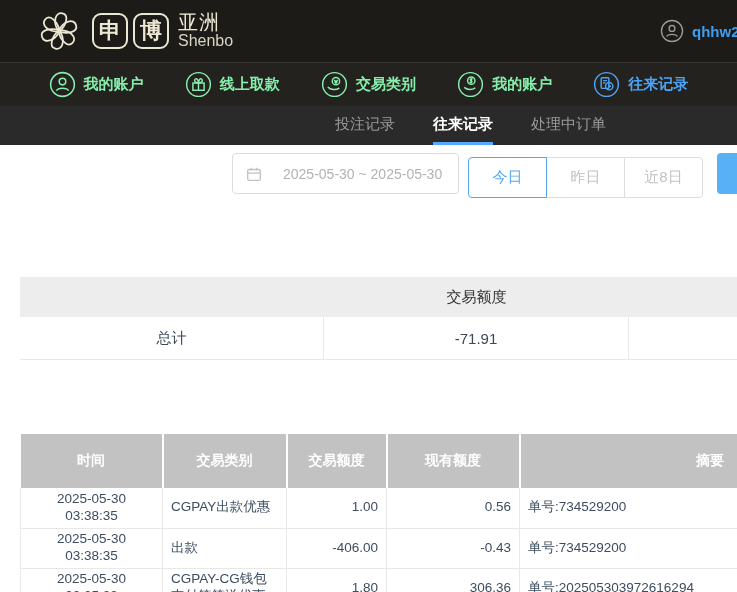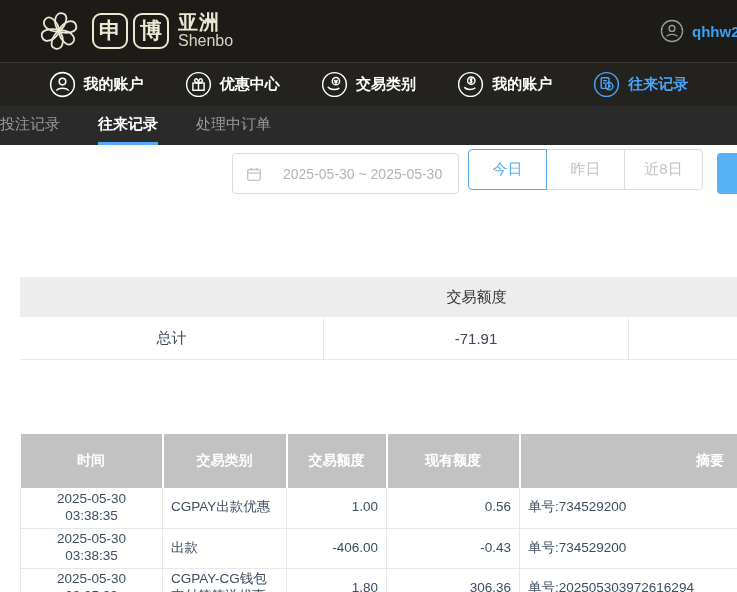--- a/index.html
+++ b/index.html
@@ -7,55 +7,55 @@
     font-family:"Liberation Sans","DejaVu Sans",sans-serif; }
 
   
   .topbar { height:62px; background:#1d1b18; display:flex; align-items:center;
     padding-left:36px; position:relative; }
   .flower { color:#ece8d4; margin-right:10px; display:flex; align-items:center; }
   .logo-box { width:36px; height:36px; border:2px solid #ece8d4; border-radius:9px;
     color:#ece8d4; font-size:22px; font-weight:bold; display:flex; align-items:center;
     justify-content:center; margin-right:5px; }
   .logo-right { color:#ece8d4; margin-left:4px; line-height:1.05; }
-  .logo-region { font-size:20px; font-weight:bold; letter-spacing:1px; }
+  .logo-region { font-size:20px; font-weight:normal; letter-spacing:1px; }
   .logo-sub { font-size:16px; color:#d9d5c2; }
   .user { position:absolute; left:660px; top:0; height:62px; display:flex;
     align-items:center; gap:8px; white-space:nowrap; }
   .user-icon { color:#9a9a9a; display:flex; }
   .user-name { color:#3ba0f0; font-size:15px; font-weight:bold; }
 
   
   .navbar { height:44px; background:#24221f; border-top:1px solid #3a3833;
     display:flex; align-items:center; justify-content:space-around; padding:0 28px; }
-  .nav-item { display:flex; align-items:center; gap:8px; color:#ffffff;
+  .nav-item { display:flex; align-items:center; gap:8px; color:#86efac;
     font-size:15px; font-weight:bold; cursor:pointer; }
   .nav-item.active { color:#4da3f5; }
   .nav-ico { display:flex; }
 
   
   .subnav { height:39px; background:#2a2a2a; display:flex; gap:38px;
-    }
+    padding-left:335px; }
   .tab { font-size:15px; color:#9a9a9a; display:flex; align-items:center;
     height:100%; border-bottom:3px solid transparent; cursor:pointer; }
   .tab.active { color:#ffffff; font-weight:bold; border-bottom-color:#55aaff; }
 
   
   .filters { position:relative; height:90px; }
   .select-box { position:absolute; left:22px; top:8px; width:198px; height:41px;
     border:1px solid #dcdcdc; border-radius:4px; display:flex; align-items:center;
     padding:0 12px; }
   .chip { background:#e7f3fd; color:#4da0ef; font-size:14px; padding:4px 10px;
     border-radius:3px; }
   .caret { margin-left:auto; color:#999; font-size:10px; }
   .date-box { position:absolute; left:232px; top:8px; width:227px; height:41px;
     border:1px solid #dcdcdc; border-radius:4px; display:flex; align-items:center;
     gap:20px; padding:0 12px; color:#b3b3b3; font-size:14px; }
   .cal-ico { display:flex; color:#c4c4c4; }
-  .btn-group { position:absolute; left:468px; top:4px; display:flex; }
+  .btn-group { position:absolute; left:468px; top:12px; display:flex; }
   .qbtn { width:79px; height:41px; background:#fff; border:1px solid #ddd;
     color:#c2c2c2; font-size:15px; display:flex; align-items:center;
     justify-content:center; cursor:pointer; margin-left:-1px; }
   .qbtn:first-child { border-radius:4px 0 0 4px; margin-left:0; }
   .qbtn:last-child { border-radius:0 4px 4px 0; }
   .qbtn.active { border-color:#55a7f0; color:#55a7f0; z-index:2; }
   .search-btn { position:absolute; left:717px; top:8px; width:46px; height:41px;
     background:#58b0f5; border:none; border-radius:4px; cursor:pointer; }
 
   
@@ -134,21 +134,21 @@
   </div>
   <div class="nav-item">
     <span class="nav-ico">
       <svg viewBox="0 0 28 28" width="27" height="27" fill="none" stroke="currentColor" stroke-width="1.5">
         <circle cx="14" cy="14" r="12.3"></circle>
           <rect x="8.2" y="12.5" width="11.6" height="7.5"></rect>
         <line x1="14" y1="9.5" x2="14" y2="20"></line>
         <path d="M14 12.5c-3.2 0-5.2-2.8-3.2-4.2 1.6-1.1 3.2 1.4 3.2 4.2zm0 0c3.2 0 5.2-2.8 3.2-4.2-1.6-1.1-3.2 1.4-3.2 4.2z"></path>
       </svg>
     </span>
-    <span>优惠中心</span>
+    <span>线上取款</span>
   </div>
   <div class="nav-item">
     <span class="nav-ico">
       <svg viewBox="0 0 28 28" width="27" height="27" fill="none" stroke="currentColor" stroke-width="1.5">
         <circle cx="14" cy="14" r="12.3"></circle>
           <circle cx="15.5" cy="10.5" r="3.8"></circle>
         <path d="M13.7 9.2l1.8 2 1.8-2M15.5 11.2v2.4M13.9 11.6h3.2"></path>
         <path d="M7 16.5c2.8 3.2 8.5 3.6 12 1.2"></path>
       </svg>
     </span>

